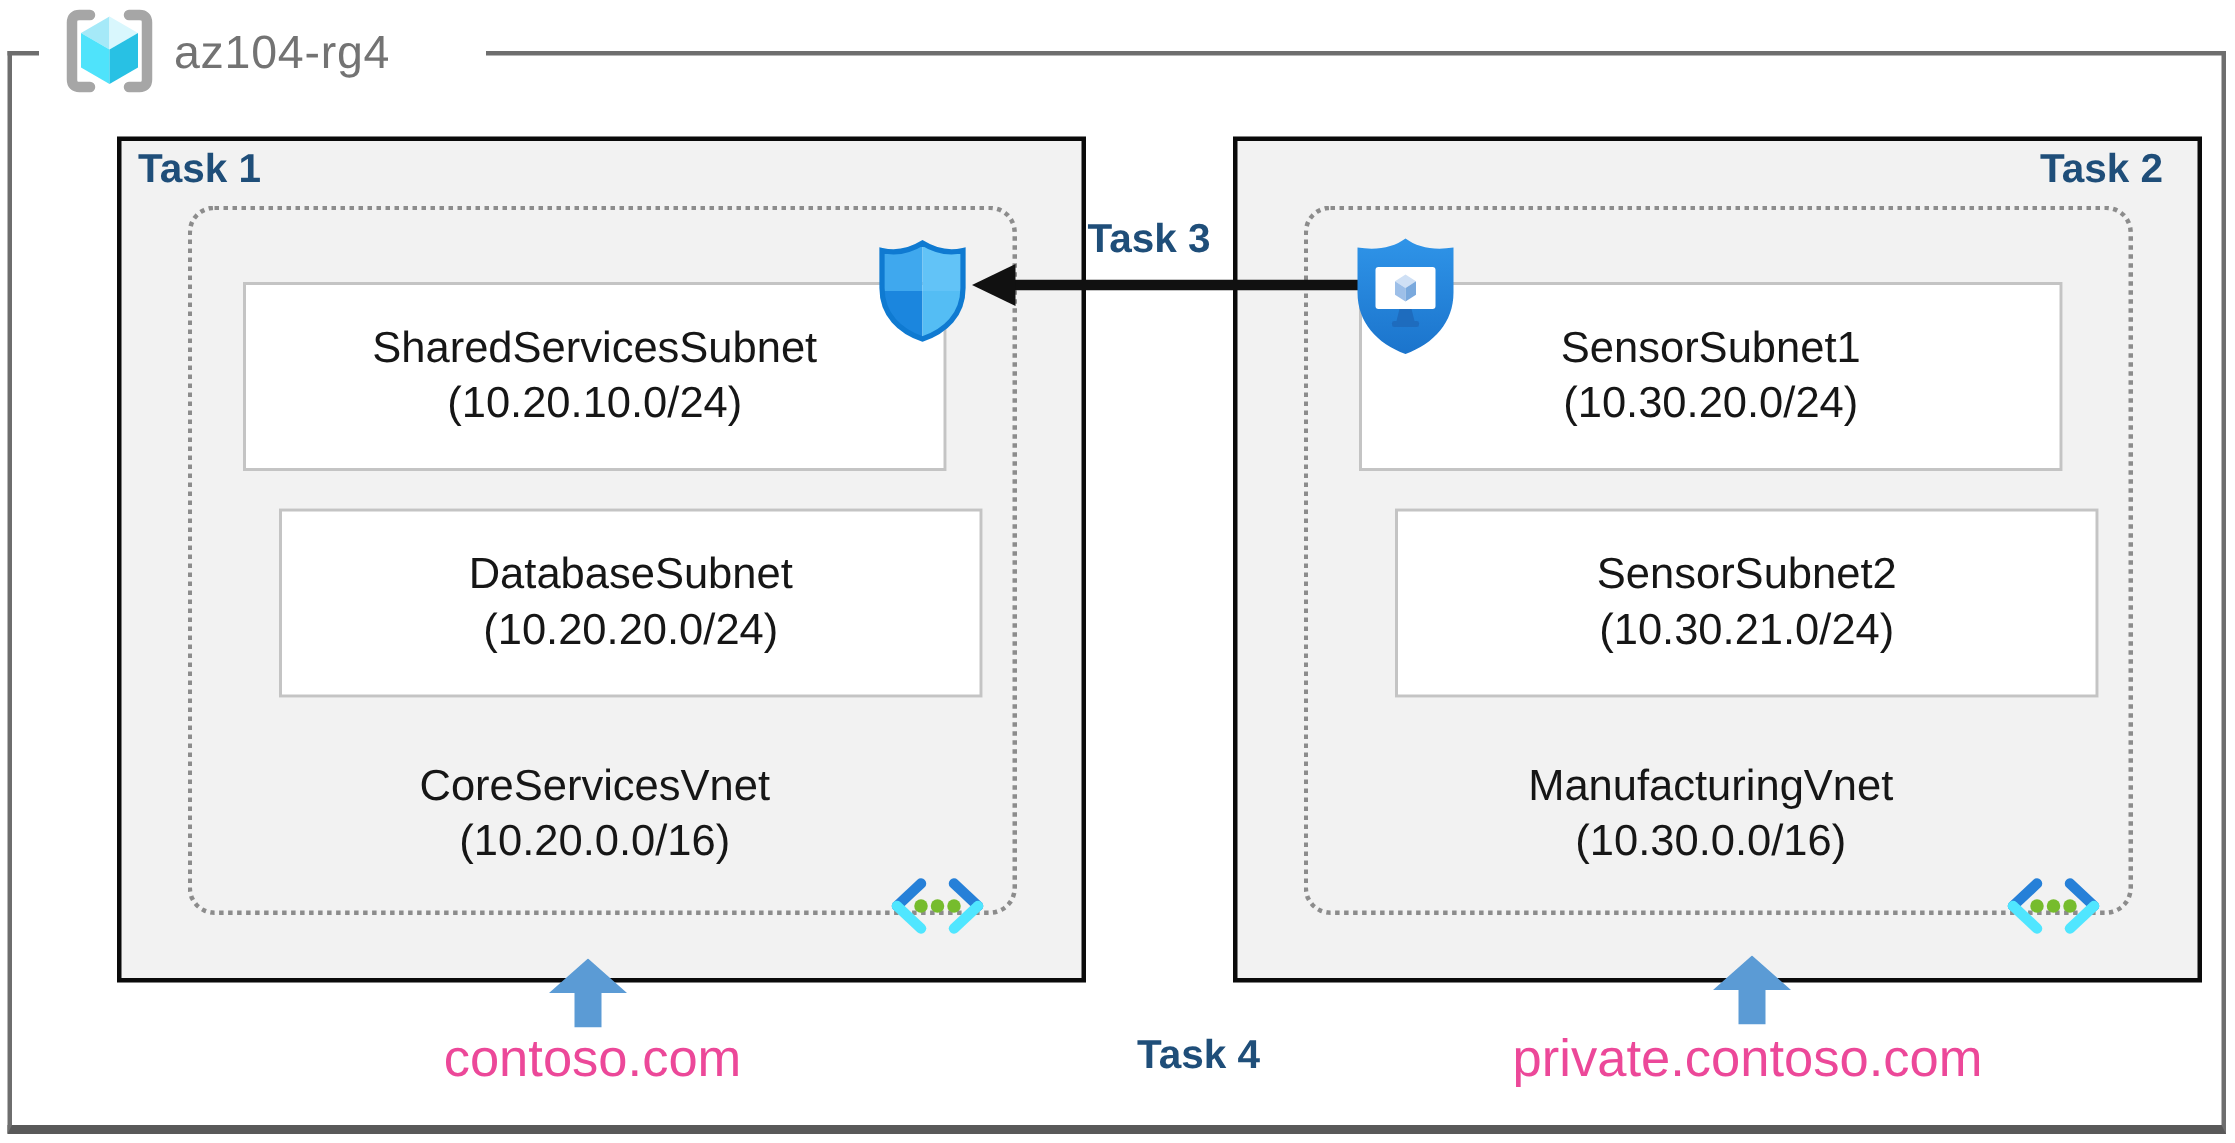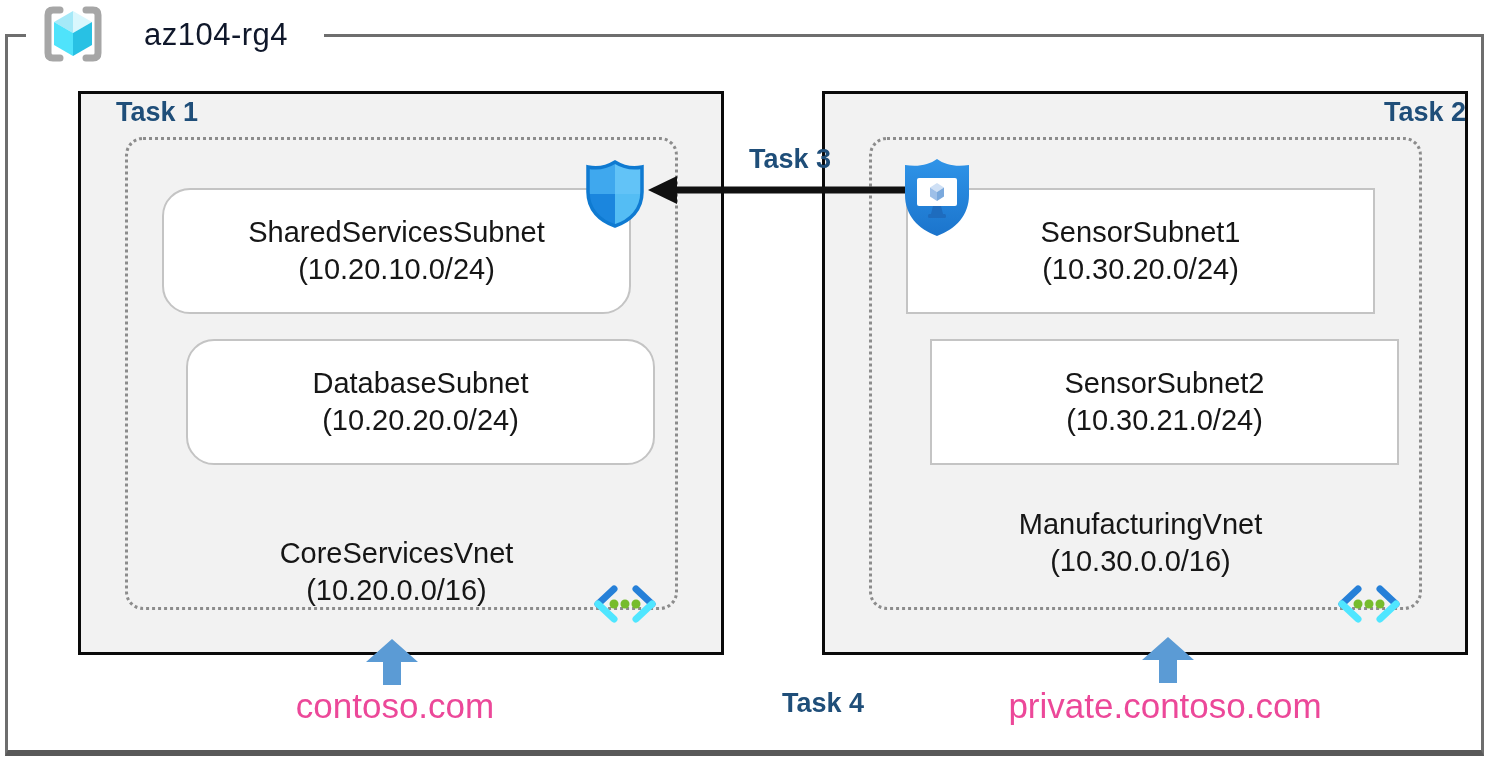--- a/index.html
+++ b/index.html
@@ -11,61 +11,61 @@
   }
   .abs { position:absolute; }
 
   
   .rg-frame {
     left:5px; top:34px; width:1479px; height:722px;
     border:3px solid #6e6e6e; border-bottom:6px solid #595959;
     box-sizing:border-box;
   }
   .rg-frame-gap { left:26px; top:27px; width:298px; height:17px; background:#ffffff; }
-  .rg-title { left:144px; top:17px; font-size:31px; letter-spacing:0.5px; color:#0f172a; }
+  .rg-title { left:116px; top:17px; font-size:31px; letter-spacing:0.5px; color:#737373; }
 
   
   .task-box {
     top:91px; width:646px; height:564px;
     background:#f2f2f2; border:3px solid #0a0a0a; box-sizing:border-box;
   }
   .task-box.left  { left:78px; }
   .task-box.right { left:822px; }
 
-  .task-label { font-weight:bold; font-size:27px; color:#1F4E79;margin-left:24px; }
+  .task-label { font-weight:bold; font-size:27px; color:#1F4E79; }
   .task1-label { left:92px;  top:97px; }
   .task2-label { left:1302px; top:97px; width:140px; text-align:right; }
   .task3-label { left:698px; top:144px; width:136px; text-align:center; }
   .task4-label { left:700px; top:688px; width:140px; text-align:right; }
 
   
   .vnet-box {
     top:137px; width:553px; height:473px;
     border:3px dotted #8c8c8c; border-radius:18px; box-sizing:border-box;
   }
   .vnet-box.left  { left:125px; }
   .vnet-box.right { left:869px; }
 
   
   .subnet-box {
     width:469px; height:126px;
     background:#ffffff; border:2px solid #c4c4c4; box-sizing:border-box;
     display:flex; flex-direction:column; align-items:center; justify-content:center;
     font-size:29px; line-height:37px; text-align:center; color:#161616;
   }
-  .sb-l { left:162px;border-radius:28px; }
+  .sb-l { left:162px; }
   .sb-r { left:906px; }
   .sb-row1 { top:188px; }
   .sb-row2 { top:339px;margin-left:24px; }
 
   .vnet-label {
     width:469px; top:506px; text-align:center;
     font-size:29px; line-height:37px; color:#161616;
   }
-  .vnet-label.left  { left:162px;margin-top:29px; }
+  .vnet-label.left  { left:162px; }
   .vnet-label.right { left:906px; }
 
   .dns-label { top:686px; font-size:35px; text-align:center; color:#ec4899; }
   .dns-label.left  { left:230px; width:330px; }
   .dns-label.right { left:985px; width:360px; }
 
   .icon { display:block; }
 </style>
 </head>
 <body>

